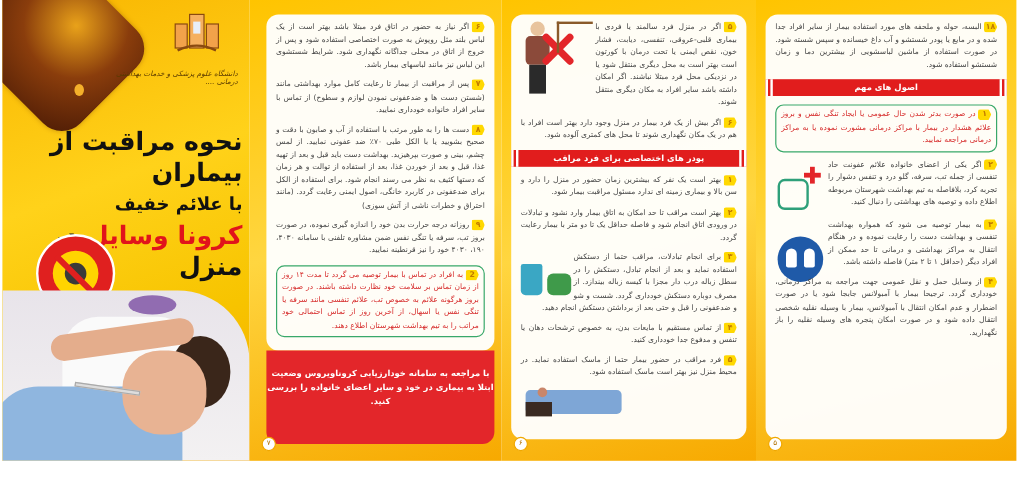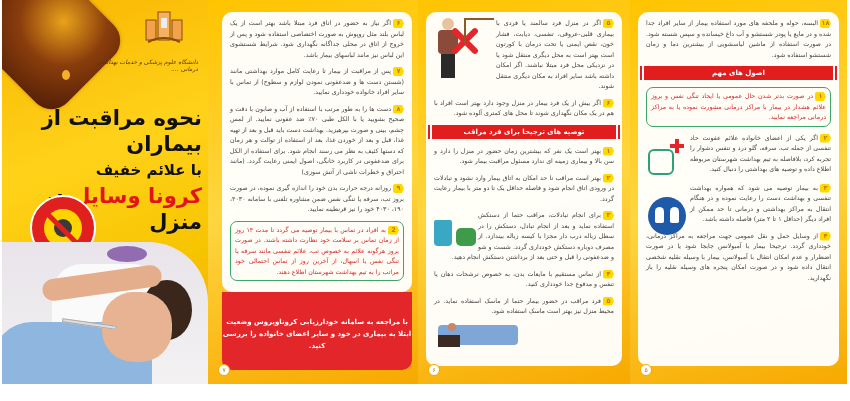--- a/index.html
+++ b/index.html
@@ -38,21 +38,21 @@
   .inner-panel { background: linear-gradient(165deg, #ffc400 0%, #ffd640 50%, #f7a900 100%); }
   .p1 { width: 210px; }
   .p2 { width: 212px; }
   .p3 { width: 217px; }
   .card { position: absolute; left: 8px; right: 8px; top: 12px; bottom: 18px; background: rgba(255,255,255,0.96); border-radius: 10px; padding: 6px 8px; direction: rtl; }
   .p1 .card { bottom: 92px; left: 14px; right: 6px; }
   .item { font-size: 6.3px; line-height: 10.5px; color: #444; text-align: justify; margin-bottom: 6px; position: relative; }
   .num { display: inline-block; min-width: 11px; height: 9px; line-height: 9px; text-align: center; background: #ffd800; color: #c27b00; font-weight: bold; border-radius: 2px; margin-left: 2px; font-size: 6.5px; clip-path: polygon(0 0, 80% 0, 100% 50%, 80% 100%, 0 100%); }
   .highlight { border: 1.5px solid #39a86a; border-radius: 7px; padding: 3px 4px; color: #d62a2a; }
   .redbar { background: #e11d1d; color: #fff; text-align: center; font-weight: bold; font-size: 7px; line-height: 14px; margin: 5px -8px 7px -8px; border-left: 6px double #fff; border-right: 6px double #fff; }
-  .footer-red { position: absolute; left: 14px; right: 6px; bottom: 14px; height: 78px; background: #e3262a; color: #fff; text-align: center; direction: rtl; padding-top: 24px; border-bottom-left-radius: 10px; border-bottom-right-radius: 10px; }
+  .footer-red { position: absolute; left: 14px; right: 6px; bottom: 14px; height: 78px; background: #e3262a; color: #fff; text-align: center; direction: rtl; padding-top: 13px; border-bottom-left-radius: 10px; border-bottom-right-radius: 10px; }
   .footer-red .msg { font-size: 7px; line-height: 12px; font-weight: bold; }
   .footer-red .url { font-family: "DejaVu Sans", sans-serif; font-size: 15px; margin-top: 4px; letter-spacing: .5px; direction: ltr; }
   .page-num { position: absolute; bottom: 8px; left: 10px; width: 12px; height: 12px; border-radius: 50%; background: #fff; border: 1px solid #f0a800; font-size: 6px; text-align: center; line-height: 10px; color: #b07000; }
 
   
   .illus { position: absolute; }
   .elderly { left: 12px; top: 18px; width: 28px; height: 60px; }
   .elderly .head { position: absolute; left: 8px; top: 0; width: 12px; height: 12px; border-radius: 50%; background: #e8c49e; }
   .elderly .body { position: absolute; left: 4px; top: 12px; width: 20px; height: 24px; background: #8b4a3a; border-radius: 4px; }
   .elderly .legs { position: absolute; left: 7px; top: 36px; width: 14px; height: 24px; background: #2a2a2a; }
@@ -126,21 +126,21 @@
             <div class="head"></div>
               <div class="body"></div>
               <div class="legs"></div>
           </div>
           <div class="xmark" style="left:16px;top:8px;"></div>
           <div class="illus bed-top" style="left:30px;top:0;width:30px;height:26px;"></div>
         </div>
         <span class="num">۵</span><span>اگر در منزل فرد سالمند یا فردی با بیماری قلبی-عروقی، تنفسی، دیابت، فشار خون، نقص ایمنی یا تحت درمان با کورتون است بهتر است به محل دیگری منتقل شود یا در نزدیکی محل فرد مبتلا نباشند. اگر امکان داشته باشد سایر افراد به مکان دیگری منتقل شوند.</span>
       </div>
       <div class="item" style="clear:both;"><span class="num">۶</span><span>اگر بیش از یک فرد بیمار در منزل وجود دارد بهتر است افراد با هم در یک مکان نگهداری شوند تا محل های کمتری آلوده شود.</span></div>
-      <div class="redbar">توصیه های ترجیحا برای فرد مراقب</div>
+      <div class="redbar">پودر های اختصاصی برای فرد مراقب</div>
       <div class="item"><span class="num">۱</span><span>بهتر است یک نفر که بیشترین زمان حضور در منزل را دارد و سن بالا و بیماری زمینه ای ندارد مسئول مراقبت بیمار شود.</span></div>
       <div class="item"><span class="num">۲</span><span>بهتر است مراقب تا حد امکان به اتاق بیمار وارد نشود و تبادلات در ورودی اتاق انجام شود و فاصله حداقل یک تا دو متر با بیمار رعایت گردد.</span></div>
       <div class="item">
         <div class="float-left-sm" style="position:relative;">
           <div class="illus" style="left:0;top:10px;width:18px;height:26px;background:#3aa7c4;border-radius:2px 2px 4px 4px;"></div>
           <div class="illus" style="left:22px;top:18px;width:20px;height:18px;background:#3f9a4a;border-radius:5px;"></div>
         </div>
         <span class="num">۳</span><span>برای انجام تبادلات، مراقب حتما از دستکش استفاده نماید و بعد از انجام تبادل، دستکش را در سطل زباله درب دار مجزا با کیسه زباله بیندازد. از مصرف دوباره دستکش خودداری گردد. شست و شو و ضدعفونی را قبل و حتی بعد از برداشتن دستکش انجام دهید.</span>
       </div>
       <div class="item" style="clear:both;"><span class="num">۴</span><span>از تماس مستقیم با مایعات بدن، به خصوص ترشحات دهان یا تنفس و مدفوع جدا خودداری کنید.</span></div>

